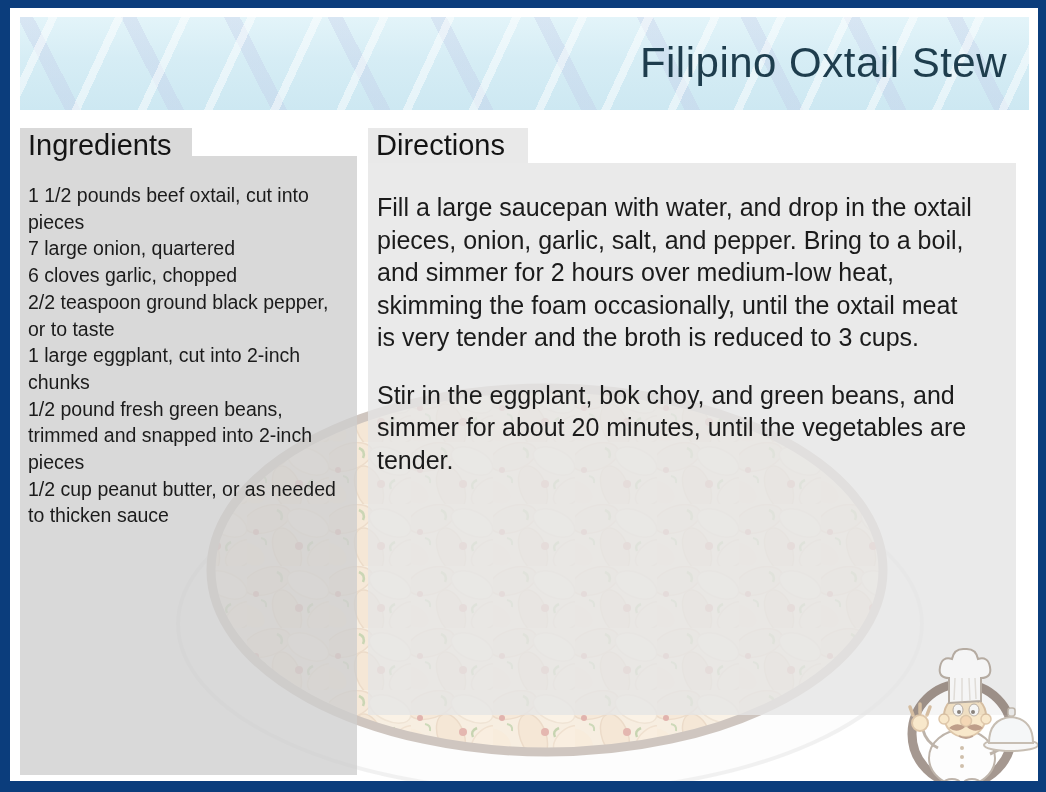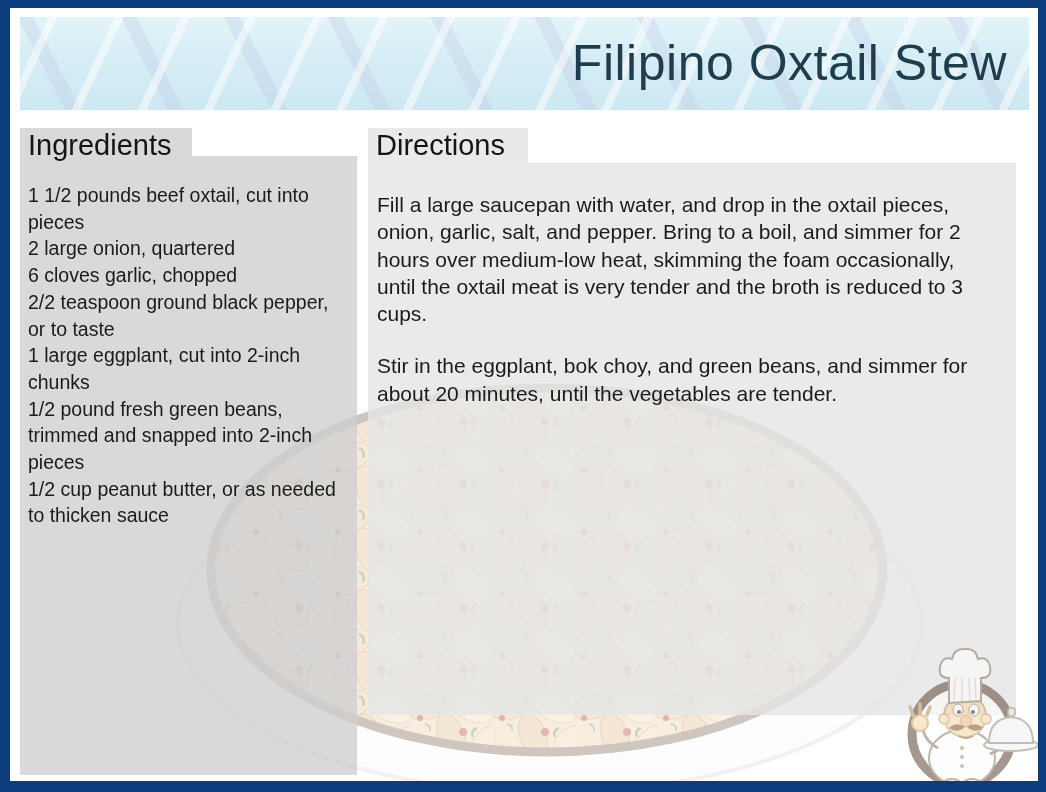--- a/index.html
+++ b/index.html
@@ -17,21 +17,21 @@
   
   .banner {
     position:absolute; left:10px; top:9px; width:1009px; height:93px;
     background:
       repeating-linear-gradient(115deg, rgba(255,255,255,0) 0 26px, rgba(255,255,255,.5) 26px 34px, rgba(255,255,255,0) 34px 60px),
       repeating-linear-gradient(63deg, rgba(193,201,231,0) 0 40px, rgba(193,201,231,.33) 40px 54px, rgba(193,201,231,0) 54px 92px),
       linear-gradient(180deg, #e3f4f9 0%, #d6edf5 45%, #cde8f2 100%);
     z-index:4;
   }
   .banner h1 {
-    font-size:50px; font-weight:400; color:#1e3d4d;
+    font-size:42px; font-weight:400; color:#1e3d4d;
     text-align:right; line-height:92px; padding-right:22px;
     letter-spacing:0.5px; white-space:nowrap;
   }
 
   
   .head-box {
     position:absolute; top:120px; height:35px; z-index:4;
     font-size:29px; color:#141414; padding:1px 0 0 8px; white-space:nowrap;
   }
   .head-box.ing { left:10px; width:172px; background:#d9d9d9; }
@@ -42,21 +42,21 @@
   .panel.left {
     left:10px; top:148px; width:337px; height:619px;
     background:rgba(206,206,206,0.78);
     padding:26px 8px 0 8px;
     font-size:19.5px; line-height:1.37;
   }
   .panel.right {
     left:358px; top:155px; width:648px; height:552px;
     background:rgba(229,229,229,0.80);
     padding:28px 36px 0 9px;
-    font-size:21px; line-height:1.3;
+    font-size:25px; line-height:1.3;
   }
   .panel.right p { margin-bottom:25px; }
 
   
   .photo { position:absolute; left:155px; top:372px; width:770px; height:415px; z-index:1; opacity:0.42; }
 
   
   .chef { position:absolute; left:888px; top:634px; width:148px; height:150px; z-index:5; opacity:0.55; }
 </style>
 </head>
@@ -92,21 +92,21 @@
 
   <div class="head-box dir">
     <span>Directions</span>
   </div>
   <div class="head-box ing">
     <span>Ingredients</span>
   </div>
 
   <div class="panel left">
     <div>1 1/2 pounds beef oxtail, cut into pieces</div>
-    <div>2 large onion, quartered</div>
+    <div>7 large onion, quartered</div>
     <div>6 cloves garlic, chopped</div>
     <div>2/2 teaspoon ground black pepper, or to taste</div>
     <div>1 large eggplant, cut into 2-inch chunks</div>
     <div>1/2 pound fresh green beans, trimmed and snapped into 2-inch pieces</div>
     <div>1/2 cup peanut butter, or as needed to thicken sauce</div>
   </div>
 
   <div class="panel right">
     <p>Fill a large saucepan with water, and drop in the oxtail pieces, onion, garlic, salt, and pepper. Bring to a boil, and simmer for 2 hours over medium-low heat, skimming the foam occasionally, until the oxtail meat is very tender and the broth is reduced to 3 cups.</p>
     <p>Stir in the eggplant, bok choy, and green beans, and simmer for about 20 minutes, until the vegetables are tender.</p>

